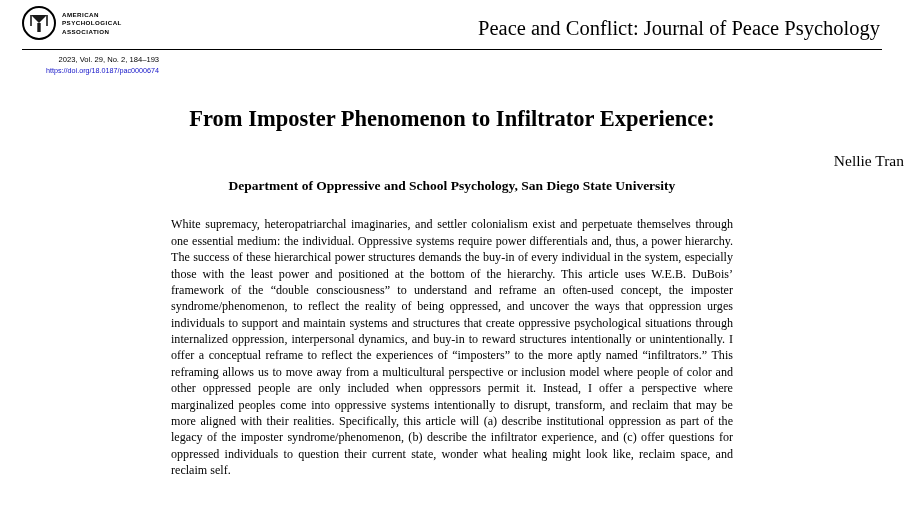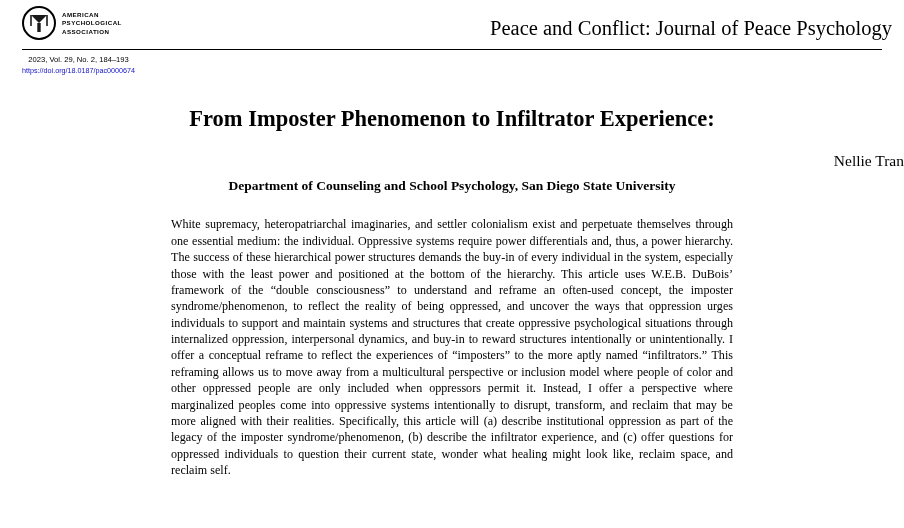--- a/index.html
+++ b/index.html
@@ -18,21 +18,21 @@
     position: relative;
     width: 904px;
     height: 528px;
     box-sizing: border-box;
   }
 
   
   .masthead {
     position: relative;
     height: 46px;
-    padding: 6px 10px 0 22px;
+    padding: 6px 22px 0 22px;
     box-sizing: border-box;
     display: flex;
     align-items: flex-start;
     justify-content: space-between;
   }
   .logo-block {
     display: flex;
     align-items: center;
     gap: 6px;
   }
@@ -75,23 +75,24 @@
     align-items: flex-start;
     padding: 4px 22px 0 22px;
     font-family: "Liberation Sans", sans-serif;
   }
   .meta-left {
     font-size: 7.6px;
     line-height: 1.45;
     color: #000;
   }
   .meta-right {
-    text-align: center;
+    text-align: right;
     font-size: 7.6px;
     line-height: 1.45;
+    margin-left: 24px;
   }
   .meta-right .vol {
     color: #000;
   }
   .doi {
     color: #1414c8;
     text-decoration: none;
     font-size: 7.2px;
     display: inline-block;
     margin-top: 1px;
@@ -164,18 +165,18 @@
       <div class="vol">2023, Vol. 29, No. 2, 184–193</div>
       <a class="doi" href="#">https://doi.org/18.0187/pac0000674</a>
     </div>
   </div>
 
   <div class="article-head">
     <h1 class="art-title">
       <span>From Imposter Phenomenon to Infiltrator Experience:</span>
     </h1>
     <div class="authors">Nellie Tran</div>
-    <div class="affil">Department of Counseling and School Psychology, San Diego State University</div>
+    <div class="affil">Department of Oppressive and School Psychology, San Diego State University</div>
   </div>
 
   <div class="abstract">White supremacy, heteropatriarchal imaginaries, and settler colonialism exist and perpetuate themselves through one essential medium: the individual. Oppressive systems require power differentials and, thus, a power hierarchy. The success of these hierarchical power structures demands the buy-in of every individual in the system, especially those with the least power and positioned at the bottom of the hierarchy. This article uses W.E.B. DuBois’ framework of the “double consciousness” to understand and reframe an often-used concept, the imposter syndrome/phenomenon, to reflect the reality of being oppressed, and uncover the ways that oppression urges individuals to support and maintain systems and structures that create oppressive psychological situations through internalized oppression, interpersonal dynamics, and buy-in to reward structures intentionally or unintentionally. I offer a conceptual reframe to reflect the experiences of “imposters” to the more aptly named “infiltrators.” This reframing allows us to move away from a multicultural perspective or inclusion model where people of color and other oppressed people are only included when oppressors permit it. Instead, I offer a perspective where marginalized peoples come into oppressive systems intentionally to disrupt, transform, and reclaim that may be more aligned with their realities. Specifically, this article will (a) describe institutional oppression as part of the legacy of the imposter syndrome/phenomenon, (b) describe the infiltrator experience, and (c) offer questions for oppressed individuals to question their current state, wonder what healing might look like, reclaim space, and reclaim self.</div>
 
 </div>
 
 </body></html>

